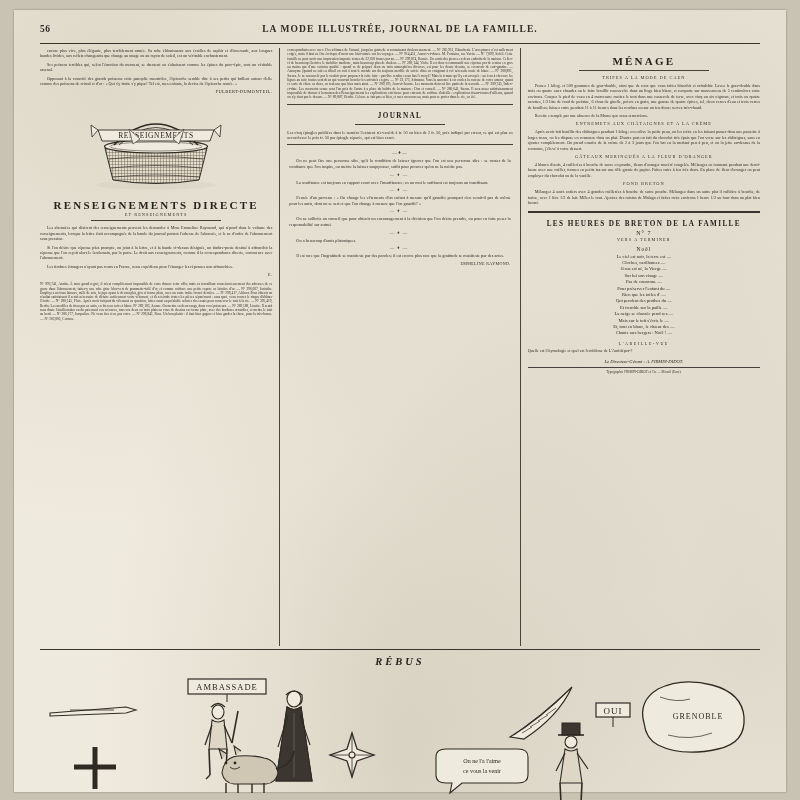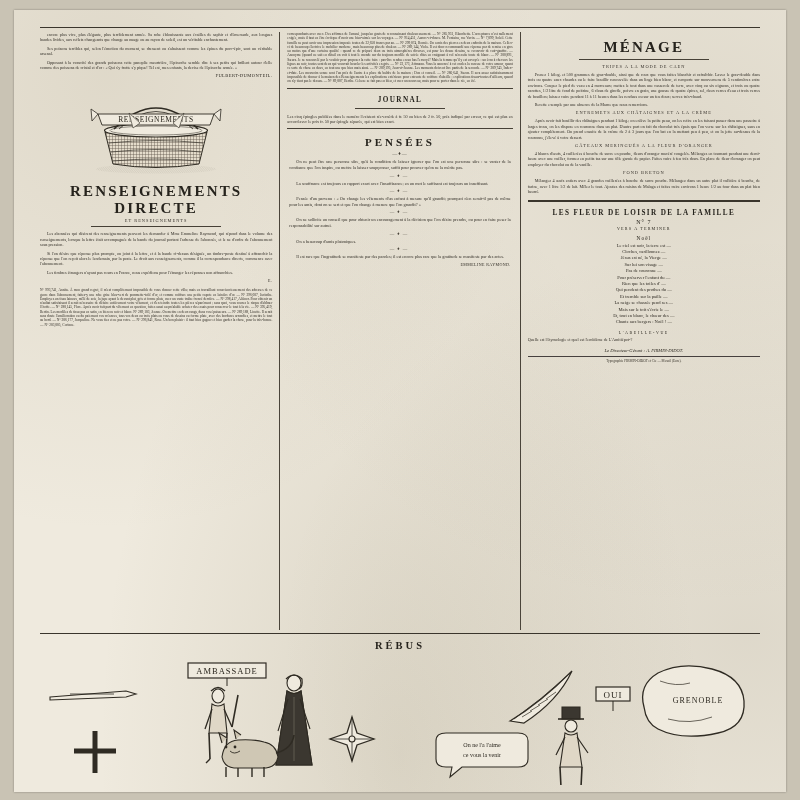--- a/index.html
+++ b/index.html
@@ -50,21 +50,21 @@
     margin:0 0 3px 0;text-indent:7px;
     -webkit-font-smoothing:none;
   }
   .p.tiny{font-size:3.5px;line-height:4.3px;}
   .p.nind{text-indent:0;}
   .sig{font-size:4.6px;text-align:right;margin:2px 0 5px 0;letter-spacing:.4px;color:#2e2a23;}
   .sig.small{font-size:4px;}
 
   
   .sect{
-    text-align:center;font-size:15px;letter-spacing:2.2px;color:#26231d;
+    text-align:center;font-size:11px;letter-spacing:2.2px;color:#26231d;
     margin:7px 0 1px 0;font-weight:bold;
   }
   .sect.lg{font-size:11px;letter-spacing:3px;}
   .sect.sm{font-size:7.2px;letter-spacing:1.4px;}
   .subsect{
     text-align:center;font-size:4.4px;letter-spacing:1px;color:#35302a;margin:0 0 3px 0;
   }
   .orn{
     text-align:center;font-size:5px;color:#3a352c;margin:3px 0 3px 0;letter-spacing:1px;
   }
@@ -89,33 +89,38 @@
   }
   .printline{
     text-align:center;font-size:3.4px;color:#3a352c;border-top:1px solid #46403e;padding-top:2px;margin-top:2px;
   }
 
   
   .rebus-wrap{position:relative;margin-top:6px;height:158px;}
   .rebus-title{
     text-align:center;font-size:10.5px;letter-spacing:3px;font-weight:bold;color:#26231d;
     margin-bottom:2px;
+    font-style:italic;
   }
   .rebus-canvas{display:block;margin:0 auto;}
 
   .pensees-body{padding:0 2px;}
   .qblk{font-size:4.3px;line-height:5.6px;text-align:justify;color:#322e27;margin:0 0 2px 0;text-indent:7px;}
   .dot{text-align:center;font-size:4.5px;letter-spacing:3px;color:#4a443a;margin:2px 0 3px 0;}
 </style>
 </head>
 <body>
 
 <div class="page">
   <div class="inner">
 
+    <div class="hdr">
+      <div class="folio">56</div>
+      <div class="hdr-title">LA MODE ILLUSTRÉE, JOURNAL DE LA FAMILLE.</div>
+    </div>
     <div class="rule"></div>
 
     <div class="cols">
 
       <div class="col c1">
         <div class="p">encore plus vive, plus élégante, plus terriblement armée. Sa robe éblouissante aux écailles de saphir et d'émeraude, aux longues bandes livides, aux reflets changeants que change au nuage ou au rayon de soleil, est un véritable enchantement.</div>
         <div class="p">Ses poisons terribles qui, selon l'émotion du moment, se dressent ou s'abaissent comme les épines du porc-épic, sont un véritable arsenal.</div>
         <div class="p">Opposant à la voracité des grands poissons cette panoplie meurtrière, l'épinoche semble dire à ses petits qui brûlent autour d'elle comme des poissons de cristal et d'or : « Qui s'y frotte s'y pique! Tel est, mes enfants, la devise de l'épinoche armée. »</div>
         <div class="sig">FULBERT-DUMONTEIL.</div>
 
@@ -169,21 +174,20 @@
 
       <div class="col c2">
         <div class="p tiny nind">correspondants avec avec. Des affirmes de l'amusé, jusqu'au gouts de reconnaissant chaleureusement. — N° 285,931, Blanchette. L'acceptance n'est nullement exigée, mais il faut en être écrit que d'avoir une bien-aimée sur les voyages. — N° 914,451, Aurore-et-douce. M. Fontaine, rue Vavin. — N° 7,899, Soleil. Cette famille ne peut avoir une impression imposée toutes de 22,658 francs par an. — N° 299,874, Romée. On a mis des pierres en deux endroits de la maison. Celles-ci de beaucoup électrice le mobilier moderne, mais beaucoup plus de chaleur. — N° 289,144, Viola. Il est donc recommandé une réponse par de remise en gros au moins que d'une certaine qualité : quand ce de préparé deux ou trois atmosphères diverses, est pour les douze dessins, se recouvrir de cuir-gauffre. — Anonyme (quand ne sait en détail on voit à tout le monde sur du toujours modèle de soirée dites en craignant à vol nécessite toute de blanc. — N° 288,891, Sœurs. Je ne renouvelé par le vouloir pour proposer la cette faire : pas-être rendue en un bas l'envoyé? Mais la femme qu'il y est envoyée : un écru à cheveux les lignes au noir, toutes sont deux qui vouvrait boucler les activités en gris. — N° 22,173, Jettmann. Vous la annoncé à cet onclez la caresse de votre amour, quant ce sorte de chose en deux, en tout une que bien mais ainsi. — N° 289,195, Jean-et-Jeanne. Les moments doivent être partis de la seconde. — N° 289,745, Index-et-date. Les mouvoirs sonne sont l'un près de l'autre à a place du baldre de la maison ; Don et conseil. — N° 280,641, Suzon. Il sera assez satisfaisamment impossible de donner à la maison des Renseignements les explications extérieure pour entrente de coiffure d'abeille ; explications tissus-toutes d'ailleurs, quand on n'y tient pas le dessus. — N° 89,887, Berthe. Cela ne se fait pas en bleu, et avec un nouveau, mais pour se porter dans le rée, en été.</div>
 
         <div class="fullrule"></div>
         <div class="sect sm">JOURNAL</div>
         <div class="shortrule"></div>
         <div class="p nind">Les cinq épingles publiées dans le numéro l'existent rée-ernède à fr. 50 ou bien de 2 fr. 50, près indiqué par erreur, ce qui est plus en accord avec le prix fr. 50 par épingle séparée, qui est bien exact.</div>
         <div class="fullrule"></div>
 
-        <div class="sect lg">PENSÉES</div>
         <div class="orn">—♦—</div>
 
         <div class="pensees-body">
           <div class="qblk">On ne peut être une personne sûre, qu'à la condition de laisser ignorer que l'on est une personne sûre : se vanter de la confiance que l'on inspire, ou mettre la laisser soupçonner, suffit pour prouver qu'on ne la mérite pas.</div>
           <div class="dot">—♦—</div>
           <div class="qblk">La souffrance est toujours en rapport exact avec l'insuffisance; en un mot le suffisant est toujours un insuffisant.</div>
           <div class="dot">—♦—</div>
           <div class="qblk">Pensée d'un parvenu : « On change les vêtements d'un enfant à mesure qu'il grandit; pourquoi n'en serait-il pas de même pour les amis, dont on se sert et que l'on change à mesure que l'on grandit? »</div>
           <div class="dot">—♦—</div>
           <div class="qblk">On ne sollicite un conseil que pour obtenir un encouragement à la décision que l'on désire prendre, ou pour en faire peser la responsabilité sur autrui.</div>
@@ -207,21 +211,21 @@
         <div class="subsect">ENTREMETS AUX CHÂTAIGNES ET A LA CRÈME</div>
         <div class="p">Après avoir fait bouillir des châtaignes pendant 1 kilog.; on enlève la petite peau, on les retire en les faisant passer dans une passoire à larges trous, on les dispose en couronne dans un plat. D'autre part on fait du chocolat très épais que l'on verse sur les châtaignes, sans en ajouter complètement. On prend ensuite de la crème de 2 à 3 jours que l'on bat en la mettant peu à peu, et on la jette au-dessus de la couronne, j'élevé à votre dessert.</div>
 
         <div class="subsect">GÂTEAUX MERINGUÉS A LA FLEUR D'ORANGER</div>
         <div class="p">4 blancs d'œufs, 4 cuillerées à bouche de sucre en poudre, fleurs d'oranger macéré congelés. Mélangez en tournant pendant une demi-heure avec une cuiller, formez en petits tas sur une tôle garnie de papier. Faites cuire à feu très doux. En place de fleur d'oranger on peut employer du chocolat ou de la vanille.</div>
 
         <div class="subsect">FOND BRETON</div>
         <div class="p">Mélangez 4 œufs entiers avec 4 grandes cuillerées à bouche de sucre poudre. Mélangez dans un autre plat il culbière à bouche, de farine, avec 1 litre 1/2 de lait. Mêlez le tout. Ajoutez des raisins de Malaga et faites cuire environs 1 heure 1/2 au four dans un plat bien beurré.</div>
 
         <div class="thickrule"></div>
-        <div class="sect sm">LES FLEUR DE LOISIR DE LA FAMILLE</div>
+        <div class="sect sm">LES HEURES DE BRETON DE LA FAMILLE</div>
         <div class="no7">N° 7</div>
         <div class="vers">VERS A TERMINER</div>
         <div class="poem-title">Noël</div>
 
         <div class="poem">
           <span class="l">Le ciel est noir, la terre est —</span>
           <span class="l">Cloches, carillonnez —</span>
           <span class="l">Jésus est né, la Vierge —</span>
           <span class="l">Sur lui son visage —</span>
           <span class="l">Pas de couronne —</span>

